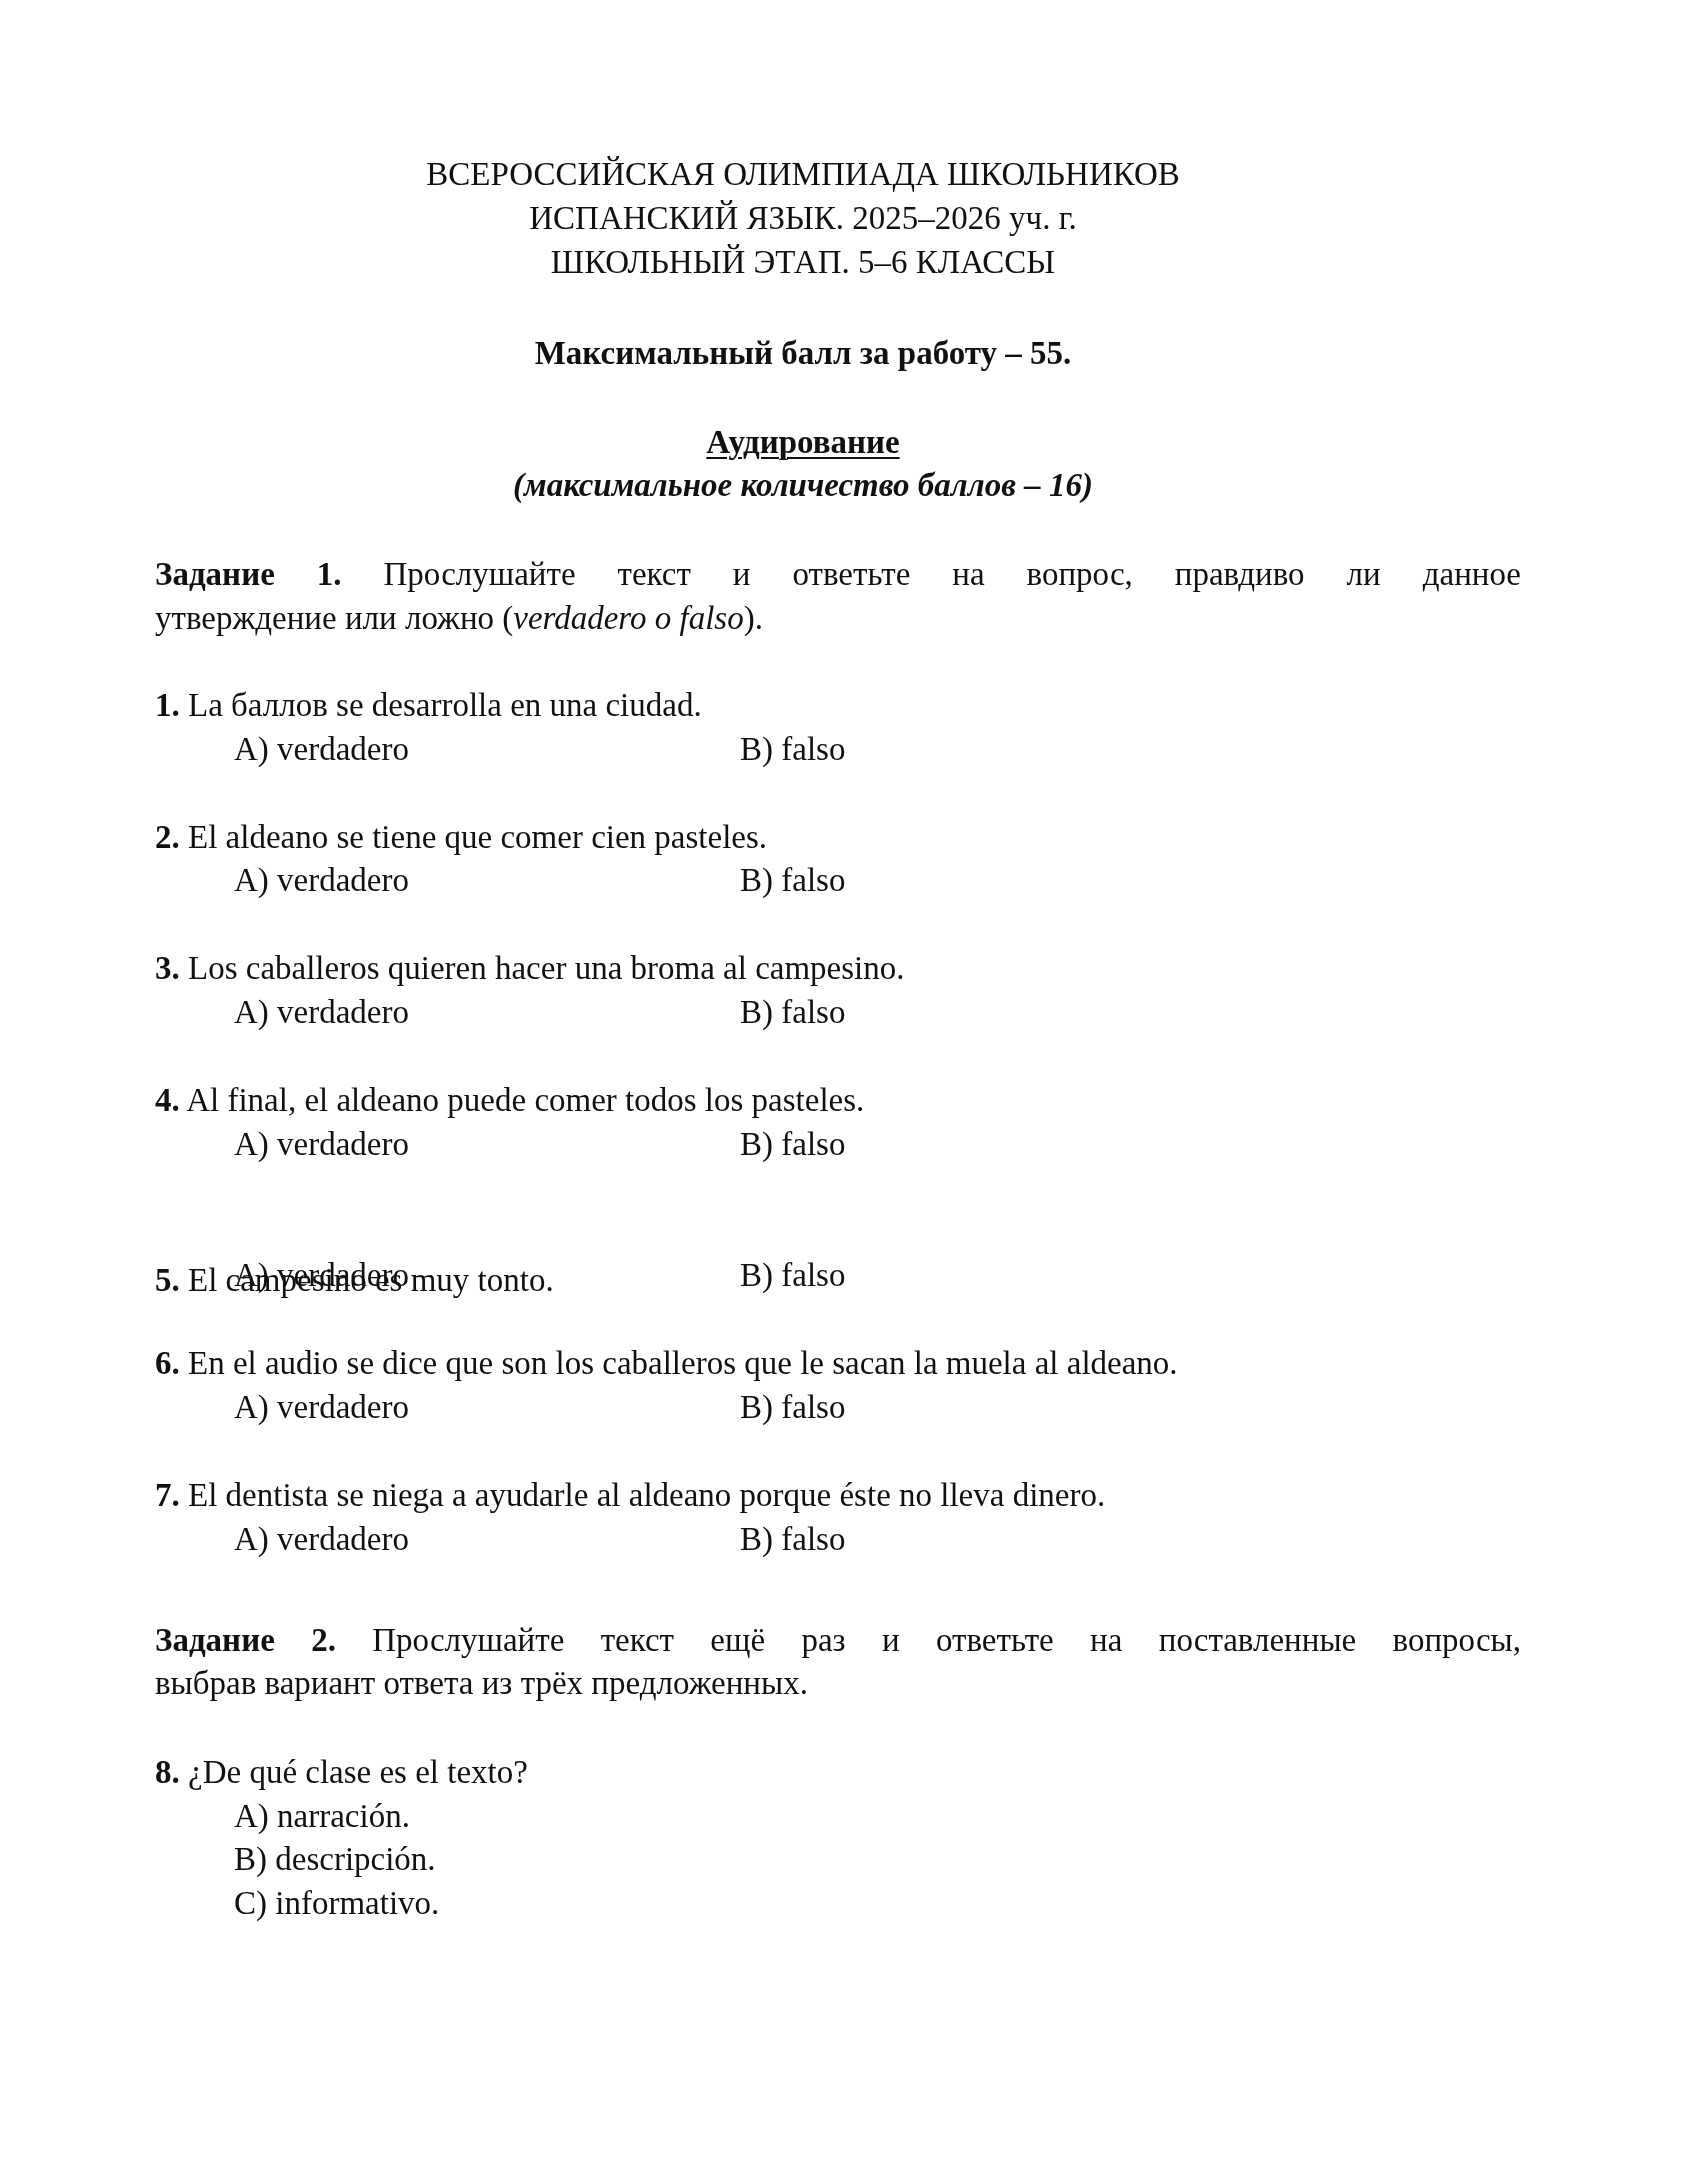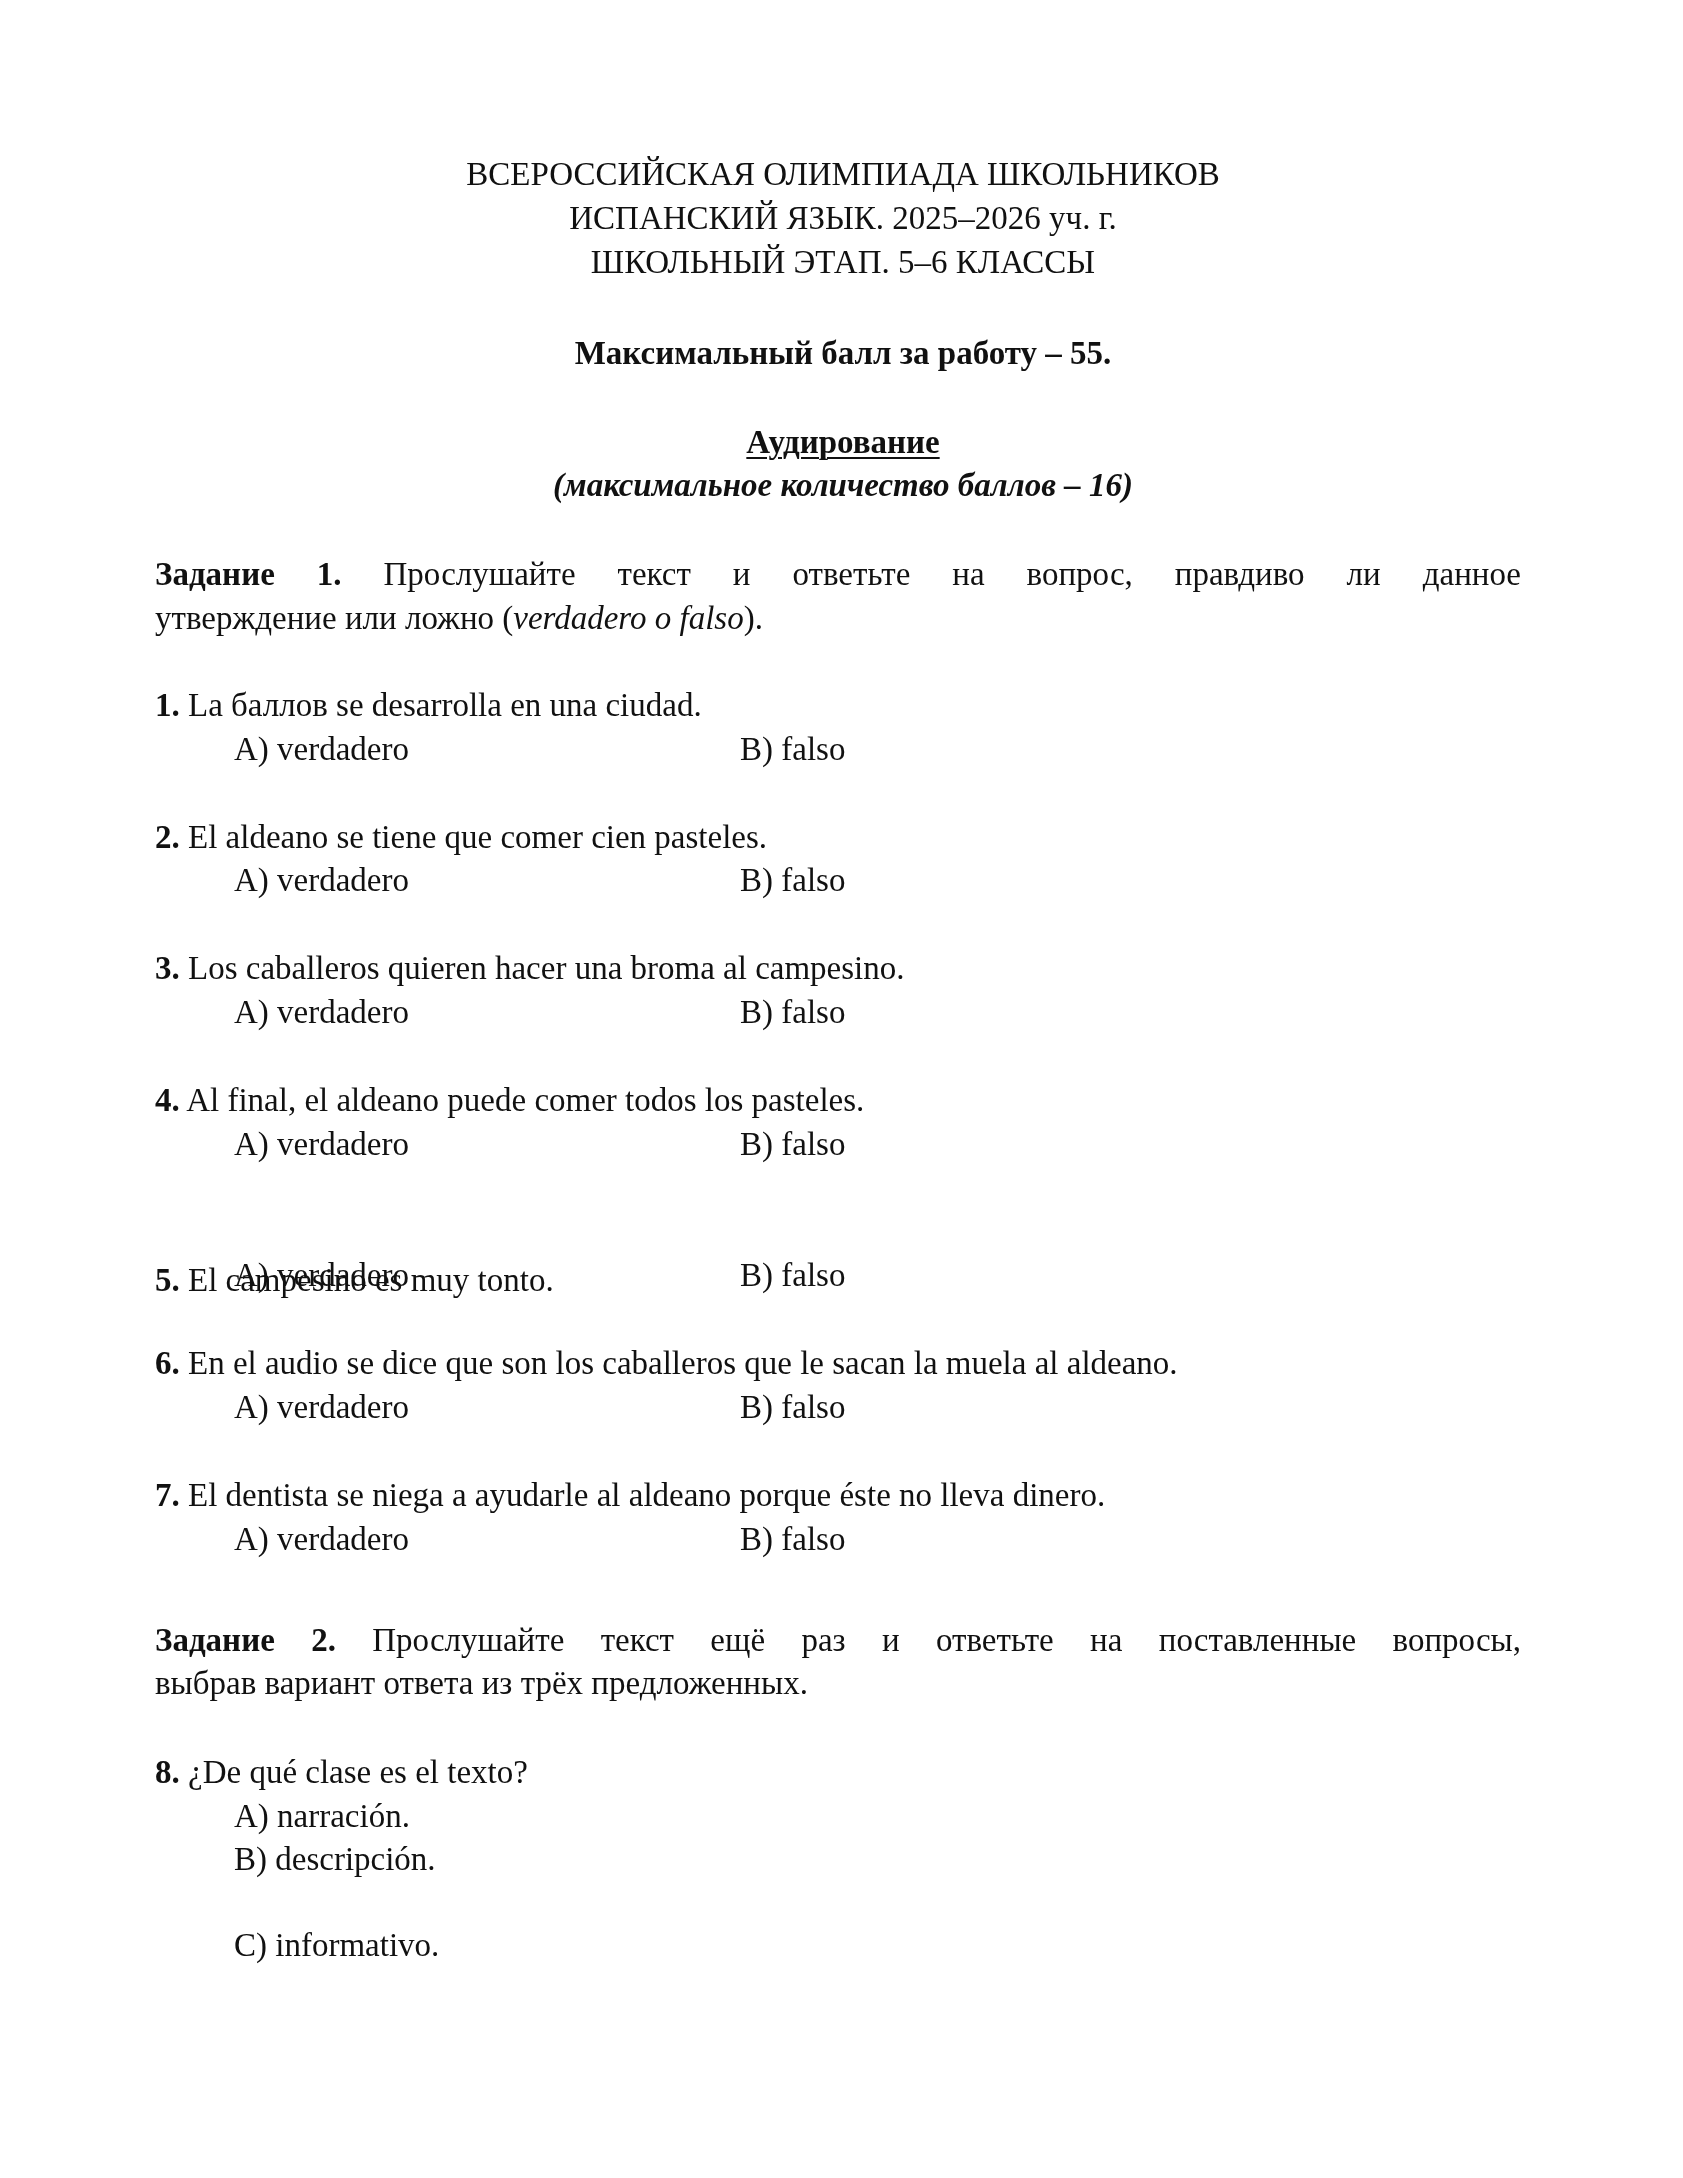--- a/index.html
+++ b/index.html
@@ -1,19 +1,19 @@
 <!DOCTYPE html>
 <html><head>
 <meta charset="utf-8">
 <style>
   html, body { margin:0; padding:0; background:#fff; }
   body { width:1683px; height:2178px; position:relative; overflow:hidden;
          font-family:"Liberation Serif", "DejaVu Serif", serif; color:#111; font-size:33px; }
   .ln { position:absolute; white-space:nowrap; line-height:1; }
-  .center { left:0; width:1606px; text-align:center;padding-left:40px; }
+  .center { left:0; width:1606px; text-align:center; }
   .b { font-weight:bold; }
   .i { font-style:italic; }
   .u { text-decoration:underline; text-decoration-thickness:2px; text-underline-offset:4px; }
   .just { left:155px; width:1366px; text-align:justify; text-align-last:justify; }
 </style>
 </head>
 <body>
 
 <div>
 
@@ -58,16 +58,16 @@
 
   <div class="ln just" style="top:1624px;">
     <span class="b">Задание 2.</span>
     <span>Прослушайте текст ещё раз и ответьте на поставленные вопросы,</span>
   </div>
   <div class="ln" style="top:1667px; left:155px;">выбрав вариант ответа из трёх предложенных.</div>
 
   <div class="ln" style="top:1756px; left:155px;"><span class="b">8.</span> <span>¿De qué clase es el texto?</span></div>
   <div class="ln" style="top:1800px; left:234px;">A)  narración.</div>
   <div class="ln" style="top:1843px; left:234px;">B) descripción.</div>
-  <div class="ln" style="top:1887px; left:234px;margin-top:42px;">C) informativo.</div>
+  <div class="ln" style="top:1887px; left:234px;">C) informativo.</div>
 
 </div>
 
 
 </body></html>

